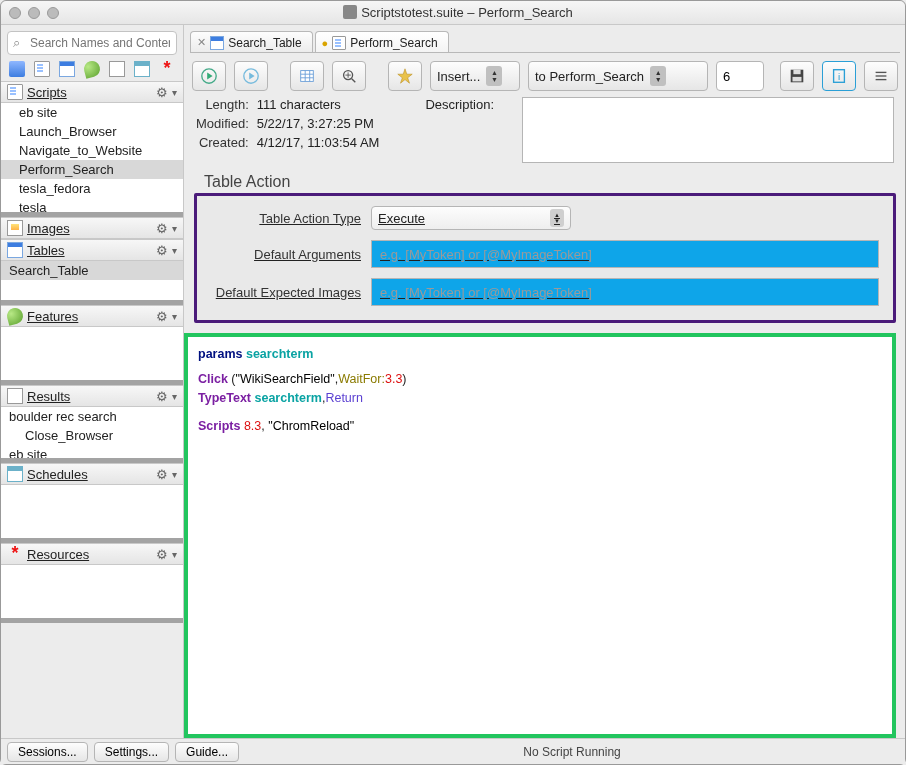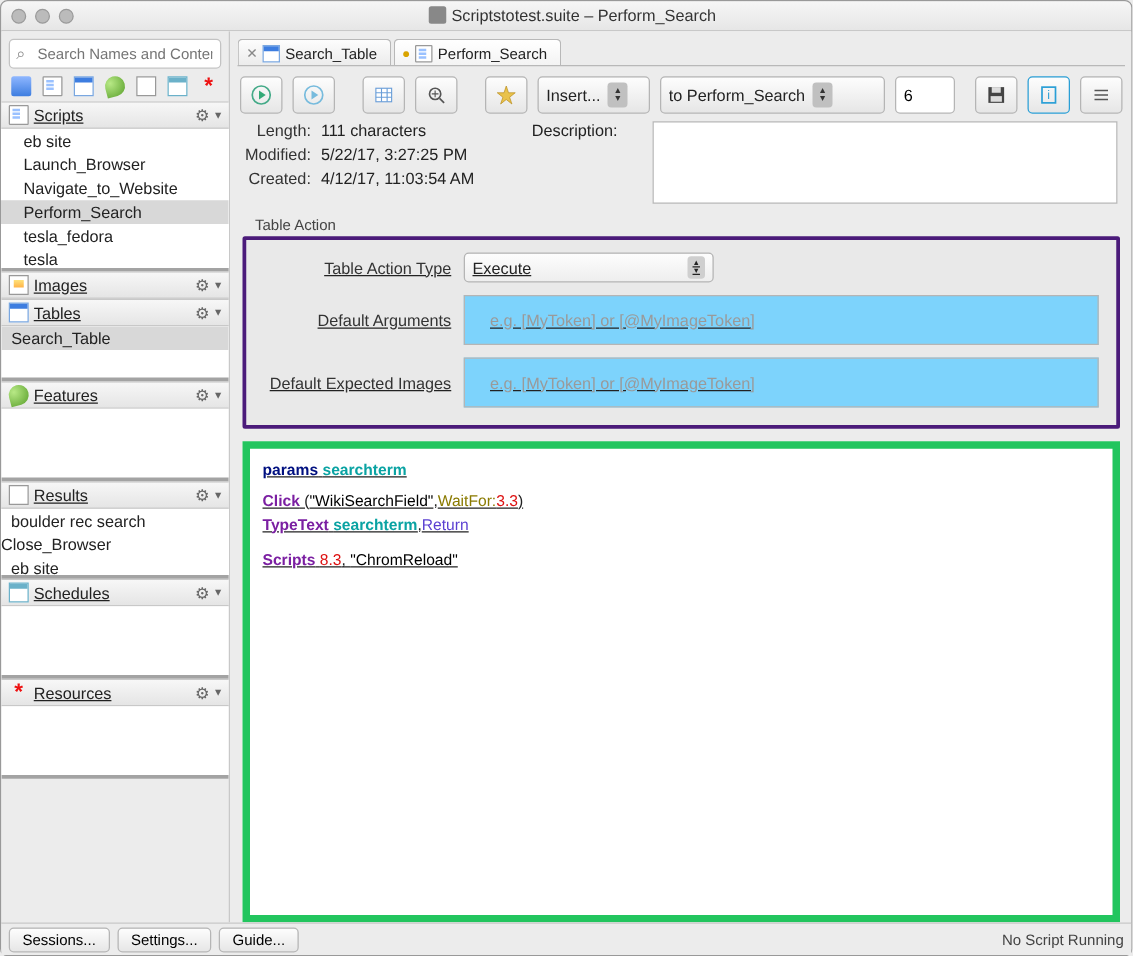--- a/index.html
+++ b/index.html
@@ -34,21 +34,21 @@
   .ic-sched { background:#fff;border:1px solid #6bb1c9;}
   .ic-sched::after{content:"";display:block;height:4px;background:#6bb1c9;}
   .ic-ast { color:#e11; font-weight:bold; font-size:18px; line-height:14px; text-align:center; background:none;}
 
   .section-head { display: flex; align-items: center; height: 22px; background: linear-gradient(#f7f7f7,#e5e5e5); border-top:1px solid #c8c8c8; border-bottom:1px solid #c8c8c8; padding: 0 6px; }
   .section-head .sh-icon { width: 16px; height: 16px; margin-right: 4px; }
   .section-head .sh-title { flex:1; text-align:left; font-size:13px;text-decoration:underline; }
   .section-head .gear { width:14px;height:14px; color:#666; font-size:13px;}
   .section-head .chev { color:#666; font-size:10px; margin-left:2px;}
 
-  .section-body { background:#fff; border-bottom:3px solid #a3a3a3; overflow:auto;}
+  .section-body { background:#fff; border-bottom:5px solid #a3a3a3; overflow:auto;}
   .list-item { padding: 2px 8px 2px 18px; font-size:13px; cursor:default; white-space:nowrap; overflow:hidden; text-overflow:ellipsis;}
   .list-item.tree { padding-left:10px;}
   .list-item.tree::before { content:"▸"; color:#7a7a7a; margin-right:4px; font-size:11px;}
   .list-item.sel { background:#d8d8d8; }
   .section-body.small { height: 58px; }
   .section-body.medium { height: 88px; }
   .section-body.tall { height: 114px; }
   .section-body.resultsh { height: 56px; }
   .section-body.tables { height: 44px;}
   .sidebar-flex { flex:1; display:flex; flex-direction:column; overflow:auto;}
@@ -72,42 +72,42 @@
   .tbtn.blue { border-color:#2a9fd6;}
   .tbtn.blue svg rect { stroke:#2a9fd6;}
 
   .meta { display:flex; padding:0 12px 6px 12px; gap:22px; align-items:flex-start;}
   .meta-labels { display:grid; grid-template-columns: auto auto; column-gap:8px; row-gap:4px; font-size:13px;}
   .meta-labels .lab { text-align:right; color:#333;}
   .meta .desc-lab { margin-left:24px; margin-right:6px;}
   .desc-box { flex:1; height:66px; border:1px solid #b5b5b5; background:#fff;}
 
   .table-action-wrap { margin:4px 10px 6px 10px; }
-  .ta-title { font-size:12px; color:#444; padding:0 0 2px 10px;}
+  .ta-title { font-size:16px; color:#444; padding:0 0 2px 10px;}
   .ta-box { border:3px solid #4b1b7a; border-radius:2px; background:#e9e9e9; padding:10px 14px 14px 14px;}
   .ta-row { display:flex; align-items:center; margin-bottom:10px;text-decoration:underline;}
   .ta-row:last-child{margin-bottom:0;}
   .ta-row .ta-lab { width:160px; text-align:right; padding-right:10px; font-size:13px; color:#333;}
   .ta-select { width:200px; height:24px; border:1px solid #b5b5b5; border-radius:4px; background:linear-gradient(#fdfdfd,#eee); display:flex; align-items:center; padding:0 6px; font-size:13px;}
   .ta-select .arr { margin-left:auto; background:#cfcfcf; border-radius:3px; width:14px; height:18px; display:flex; flex-direction:column; align-items:center; justify-content:center; font-size:6px; line-height:6px;}
-  .ta-input { flex:1; height:40px; border:1px solid #b5b5b5; background:#7dd3fc; padding:0 20px; font-size:13px; color:#333;}
+  .ta-input { flex:1; height:28px; border:1px solid #b5b5b5; background:#0ea5e9; padding:0 8px; font-size:13px; color:#333;}
   .ta-input::placeholder { color:#9a9a9a;}
 
-  .editor { margin:4px 10px 0 10px; flex:1; border:6px solid #22c55e; background:#fff; padding:8px 10px; font-family: Menlo, Consolas, monospace; font-size:12.5px; line-height:1.5; overflow:auto;text-decoration:underline;}
+  .editor { margin:4px 10px 0 0; flex:1; border:4px solid #22c55e; background:#fff; padding:8px 10px; font-family: Menlo, Consolas, monospace; font-size:12.5px; line-height:1.5; overflow:auto;}
   .kw-navy { color:#001080; font-weight:bold;}
   .kw-teal { color:#0aa3a3; font-weight:bold;}
   .kw-purple { color:#7b1fa2; font-weight:bold;}
   .kw-str { color:#000;}
   .kw-red { color:#d11;}
   .kw-olive { color:#8a7a00;}
   .kw-return { color:#5a3fd1;}
 
   .statusbar { height:26px; border-top:1px solid #c8c8c8; background:#ececec; display:flex; align-items:center; padding:0 6px; gap:6px;}
   .sbtn { height:20px; padding:0 10px; border:1px solid #b5b5b5; border-radius:4px; background:linear-gradient(#fdfdfd,#e6e6e6); font-size:12px;}
-  .status-text { flex:1; text-align:right; font-size:12px; color:#444;}
+  .status-text { flex:1; text-align:center; font-size:12px; color:#444;}
 </style>
 </head>
 <body>
 
 <div class="window">
   <div class="titlebar">
     <div class="traffic">
       <span class="tl"></span>
       <span class="tl"></span>
       <span class="tl"></span>
@@ -177,21 +177,21 @@
       <div class="section-body small"></div>
 
       <div class="section-head">
         <span class="sh-icon ic ic-res"></span>
         <span class="sh-title">Results</span>
         <span class="gear">⚙</span>
             <span class="chev">▾</span>
       </div>
       <div class="section-body resultsh">
         <div class="list-item" style="padding-left:8px">boulder rec search</div>
-        <div class="list-item" style="padding-left:0">Close_Browser</div>
+        <div class="list-item" style="padding-left:24px">Close_Browser</div>
         <div class="list-item" style="padding-left:8px">eb site</div>
       </div>
 
       <div class="section-head">
         <span class="sh-icon ic ic-sched"></span>
         <span class="sh-title">Schedules</span>
         <span class="gear">⚙</span>
             <span class="chev">▾</span>
       </div>
       <div class="section-body small"></div>

